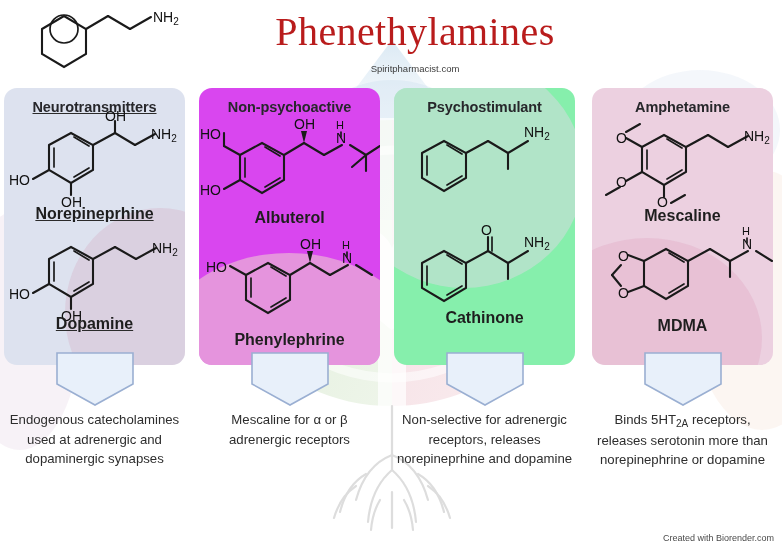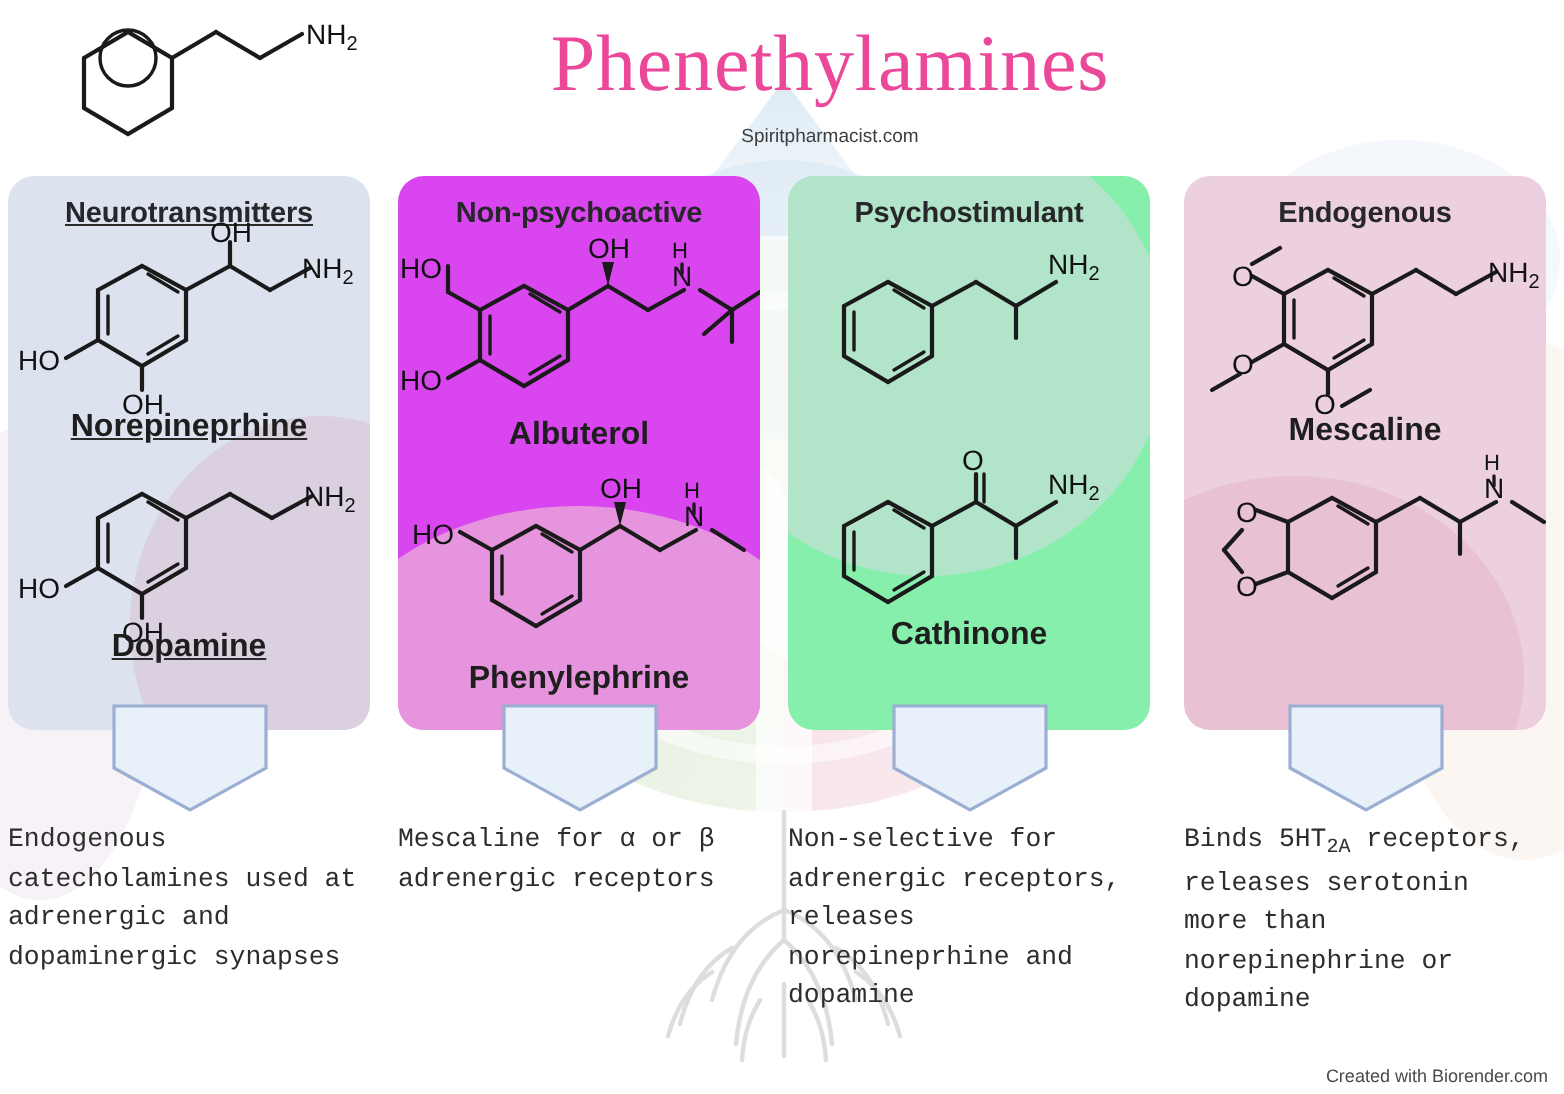--- a/index.html
+++ b/index.html
@@ -37,21 +37,21 @@
     left: 20px; top: 2px;
   }
   #title {
     position: absolute;
     left: 215px; top: 8px;
     width: 400px;
     text-align: center;
     font-family: "Liberation Serif", serif;
     font-size: 40px;
     font-weight: 400;
-    color: #ec4899;
+    color: #b91c1c;
     letter-spacing: 0.4px;
     white-space: nowrap;
   }
   #subtitle {
     position: absolute;
     left: 215px; top: 63px;
     width: 400px;
     text-align: center;
     font-size: 9.5px;
     color: #3d3d3d;
@@ -137,25 +137,25 @@
     top: 262px;
     left: 50px;
     z-index: 4;
   }
 
   
   .caption {
     position: absolute;
     top: 410px;
     width: 181px;
+    text-align: center;
     font-size: 13.2px;
     line-height: 19.5px;
     color: #2d2d2d;
     z-index: 3;
-    font-family: Liberation Mono, monospace;
   }
   .cap-0 { left: 4px; }
   .cap-1 { left: 199px; }
   .cap-2 { left: 394px; }
   .cap-3 { left: 592px; }
   .caption sub {
     font-size: 10px;
     vertical-align: baseline;
     position: relative;
     top: 3px;
@@ -421,21 +421,21 @@
   <svg class="chevron" width="82" height="58" viewBox="0 0 82 58">
     <polygon points="3,3 79,3 79,34 41,55 3,34" fill="#e8f0fa" stroke="#9aafd2" stroke-width="1.6"></polygon>
   </svg>
 </div>
 
 <div class="caption cap-2">Non-selective for adrenergic receptors, releases norepineprhine and dopamine</div>
 
 <div class="column col-3">
   <div class="panel panel-3">
     <div class="tint"></div>
-    <div class="panel-title">Endogenous</div>
+    <div class="panel-title">Amphetamine</div>
 
     <div class="struct-wrap">
       <svg class="chem" width="178" height="94" viewBox="0 0 178 94">
 
         <polygon class="bond" points="48,32 70,20 92,32 92,57 70,70 48,57"></polygon>
         <path class="bond-thin" d="M53 35 L53 54"></path>
         <path class="bond-thin" d="M73 24 L88 33"></path>
         <path class="bond-thin" d="M88 55 L73 64"></path>
 
         <path class="bond" d="M48 32 L32 23"></path>
@@ -474,20 +474,21 @@
 
         <path class="bond" d="M94 26 L116 14"></path>
         <path class="bond" d="M116 14 L136 26"></path>
         <path class="bond" d="M136 26 L136 42"></path>
         <path class="bond" d="M136 26 L154 16"></path>
         <text x="148" y="0" class="sm" style="font-size:11px;">H</text>
         <text x="148" y="14">N</text>
         <path class="bond-thin" d="M153 3 L153 8"></path>
         <path class="bond" d="M162 16 L178 26"></path>
       </svg>
+      <div class="struct-name">MDMA</div>
     </div>
   </div>
 
   <svg class="chevron" width="82" height="58" viewBox="0 0 82 58">
     <polygon points="3,3 79,3 79,34 41,55 3,34" fill="#e8f0fa" stroke="#9aafd2" stroke-width="1.6"></polygon>
   </svg>
 </div>
 
 <div class="caption cap-3"><span>Binds 5HT</span><sub>2A</sub><span> receptors, releases serotonin more than norepinephrine or dopamine</span></div>
 

